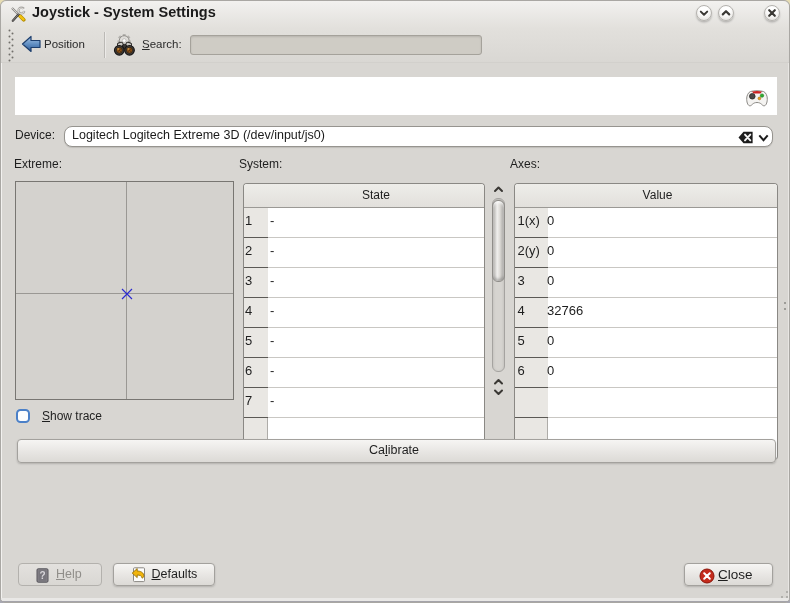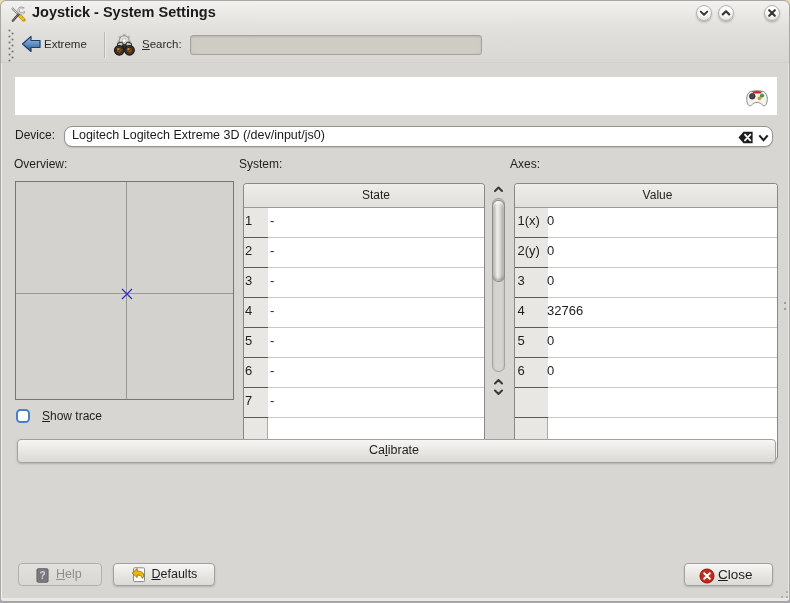--- a/index.html
+++ b/index.html
@@ -127,21 +127,21 @@
   <svg class="abs" style="left:20px;top:33px" width="21" height="20" viewBox="0 0 21 20">
     <defs>
         <linearGradient id="bar" x1="0" y1="0" x2="0" y2="1">
       <stop offset="0" stop-color="#a8c4e4"></stop>
           <stop offset="0.5" stop-color="#6290c4"></stop>
           <stop offset="1" stop-color="#2d5a96"></stop>
     </linearGradient>
       </defs>
     <path d="M1.5 10 L10 2.5 L10 6.5 L19 6.5 L19 13.5 L10 13.5 L10 17.5 Z" fill="url(#bar)" stroke="#1d3f6e" stroke-width="1.2" stroke-linejoin="round"></path>
   </svg>
-  <div class="tbtext" style="left:43px;top:37px">Extreme</div>
+  <div class="tbtext" style="left:43px;top:37px">Position</div>
   <div id="sep1"></div>
 
   <svg class="abs" style="left:112px;top:33px" width="23" height="23" viewBox="0 0 23 23">
     <circle cx="11.2" cy="6.6" r="5.4" fill="none" stroke="#b5b3af" stroke-width="2.8" stroke-dasharray="2.6 2.1"></circle>
     <circle cx="11.2" cy="6.6" r="4.9" fill="#e0deda" stroke="#8f8d89" stroke-width="1"></circle>
     <circle cx="11.2" cy="6.6" r="1.9" fill="#ffffff" stroke="#b0aeaa" stroke-width="0.7"></circle>
     <rect x="4.6" y="8.6" width="5.6" height="4.6" rx="1.6" fill="#c8c6c2" stroke="#2a2826" stroke-width="1" transform="rotate(-18 7.4 10.9)"></rect>
     <rect x="12.8" y="8.6" width="5.6" height="4.6" rx="1.6" fill="#c8c6c2" stroke="#2a2826" stroke-width="1" transform="rotate(18 15.6 10.9)"></rect>
     <circle cx="11.5" cy="12.6" r="2.3" fill="#3a3836" stroke="#1a1818" stroke-width="0.8"></circle>
     <circle cx="6.3" cy="16.3" r="4.8" fill="#413f3d" stroke="#161414" stroke-width="1.2"></circle>
@@ -172,21 +172,21 @@
     <div id="combotext">Logitech Logitech Extreme 3D (/dev/input/js0)</div>
     <svg class="abs" style="left:673px;top:4px" width="16" height="13" viewBox="0 0 16 13">
       <path d="M0.5 6.5 L5.5 0.8 L14.6 0.8 L14.6 12.2 L5.5 12.2 Z" fill="#1c1c1c"></path>
       <path d="M7 3.6 L12.3 9.4 M12.3 3.6 L7 9.4" stroke="#f4f4f4" stroke-width="1.9" stroke-linecap="round"></path>
     </svg>
     <svg class="abs" style="left:693px;top:7px" width="11" height="8" viewBox="0 0 11 8">
       <path d="M1.3 1.3 L5.5 6.2 L9.7 1.3" fill="none" stroke="#1c1c1c" stroke-width="2" stroke-linecap="butt" stroke-linejoin="miter"></path>
     </svg>
   </div>
 
-  <div class="lbl" style="left:13px;top:156px">Overview:</div>
+  <div class="lbl" style="left:13px;top:156px">Extreme:</div>
   <div class="lbl" style="left:238px;top:156px">System:</div>
   <div class="lbl" style="left:509px;top:156px">Axes:</div>
 
   <div id="pad">
     <div class="vline"></div>
     <div class="hline"></div>
     <svg class="abs" style="left:105px;top:106px" width="12" height="12" viewBox="0 0 12 12">
       <path d="M1 1 L11 11 M11 1 L1 11" stroke="#2b2bd0" stroke-width="1.15"></path>
     </svg>
   </div>

